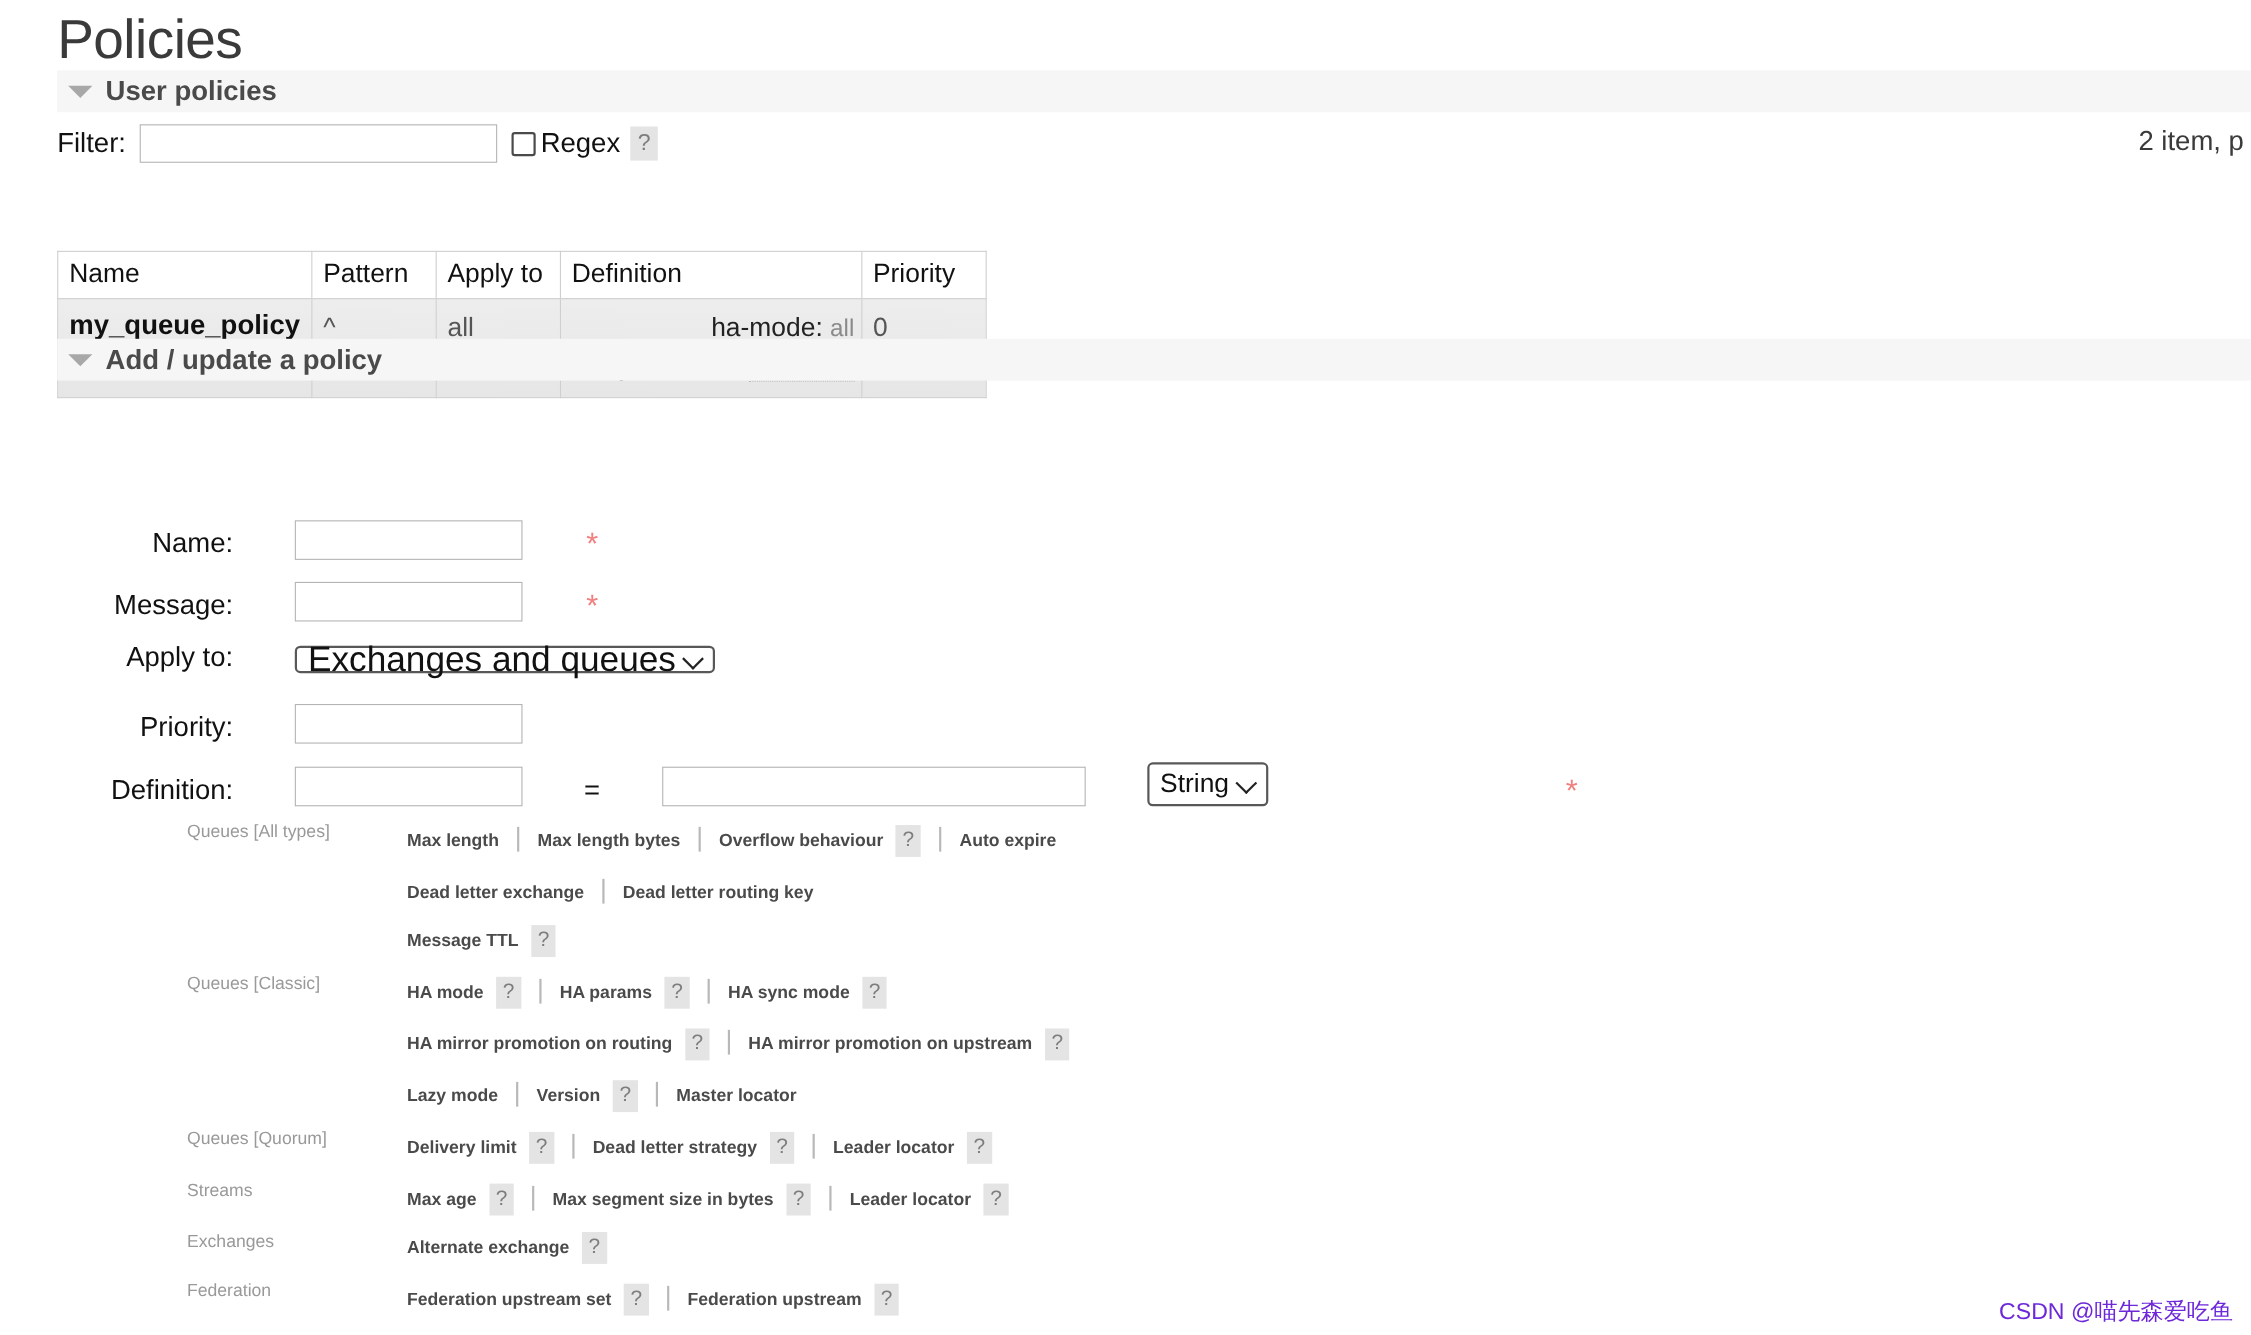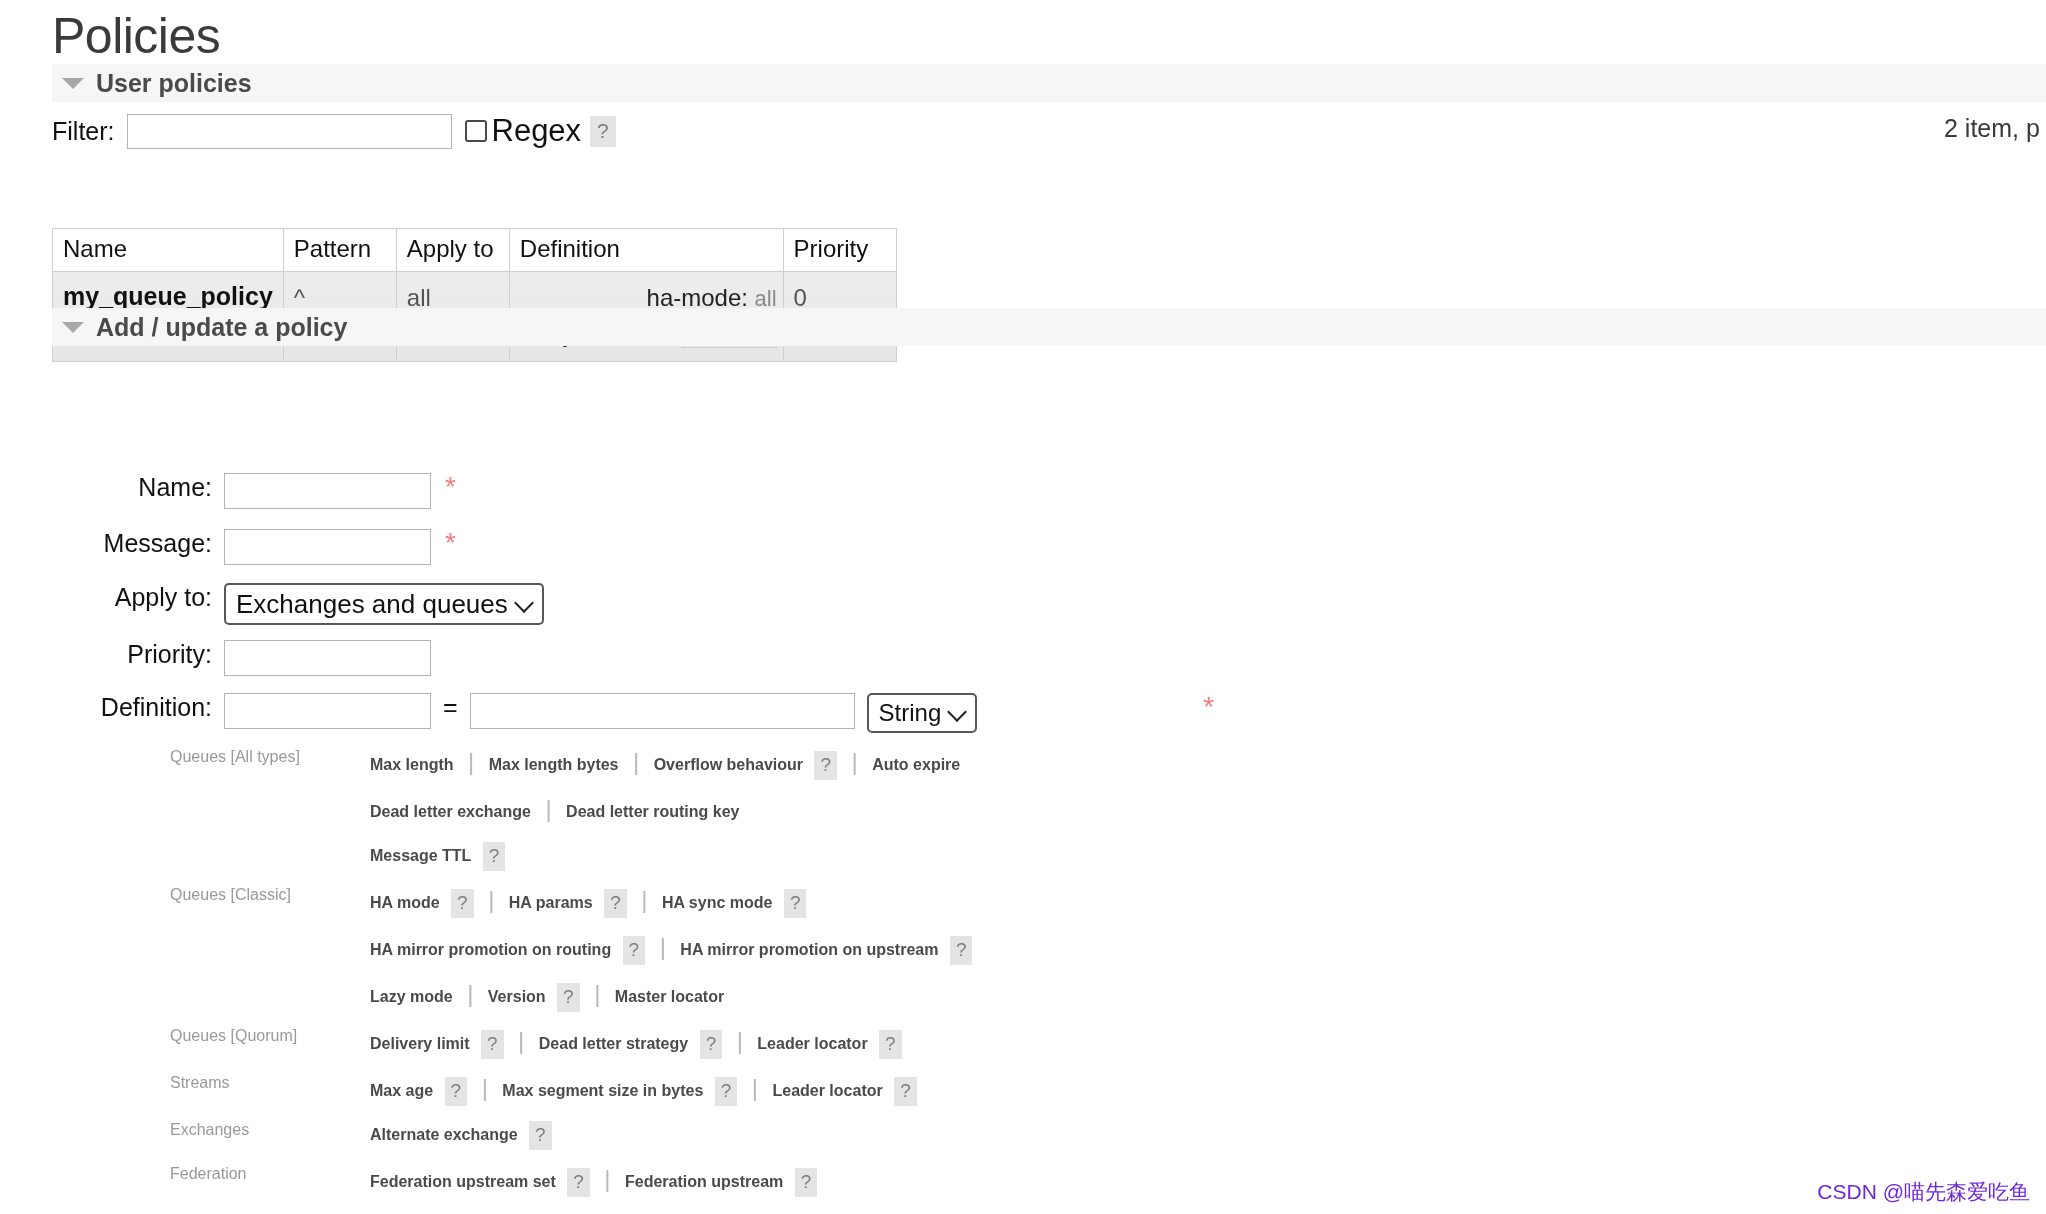--- a/index.html
+++ b/index.html
@@ -91,21 +91,21 @@
     width: 22px;
     height: 22px;
     border: 2px solid #4a4a4a;
     border-radius: 3px;
     background: #fff;
     margin-left: 13px;
     box-sizing: border-box;
     flex: none;
   }
   .regex-label {
-    font-size: 31px;
+    font-size: 25px;
     color: #111;
     margin-left: 5px;
   }
   .help-badge {
     display: inline-block;
     background: #e4e4e4;
     color: #7d7d7d;
     font-size: 21px;
     line-height: 1;
     padding: 4px 7px 6px 7px;
@@ -195,21 +195,22 @@
     font-size: 22px;
     border-bottom: 1px dotted #b8b8b8;
   }
 
   
   .form-area { position: absolute; left: 0; top: 0; }
 
   .form-row {
     position: absolute;
     display: flex;
-    align-items: flex-start;
+    align-items: flex-end;
+    gap: 44px;
   }
   .form-label {
     width: 172px;
     text-align: right;
     font-size: 25px;
     color: #111;
     padding-right: 12px;
     box-sizing: border-box;
   }
   .text-input {
@@ -239,24 +240,24 @@
   }
 
   
   .sel {
     position: relative;
     display: inline-flex;
     align-items: center;
     border: 2px solid #585858;
     border-radius: 5px;
     background: #fff;
-    height: 42px;
+    height: 25px;
     box-sizing: border-box;
     padding: 0 34px 0 10px;
-    font-size: 26px;
+    font-size: 32px;
     color: #111;
     cursor: pointer;
     white-space: nowrap;
   }
   .sel .chev {
     position: absolute;
     right: 11px;
     top: 50%;
     width: 12px;
     height: 12px;

